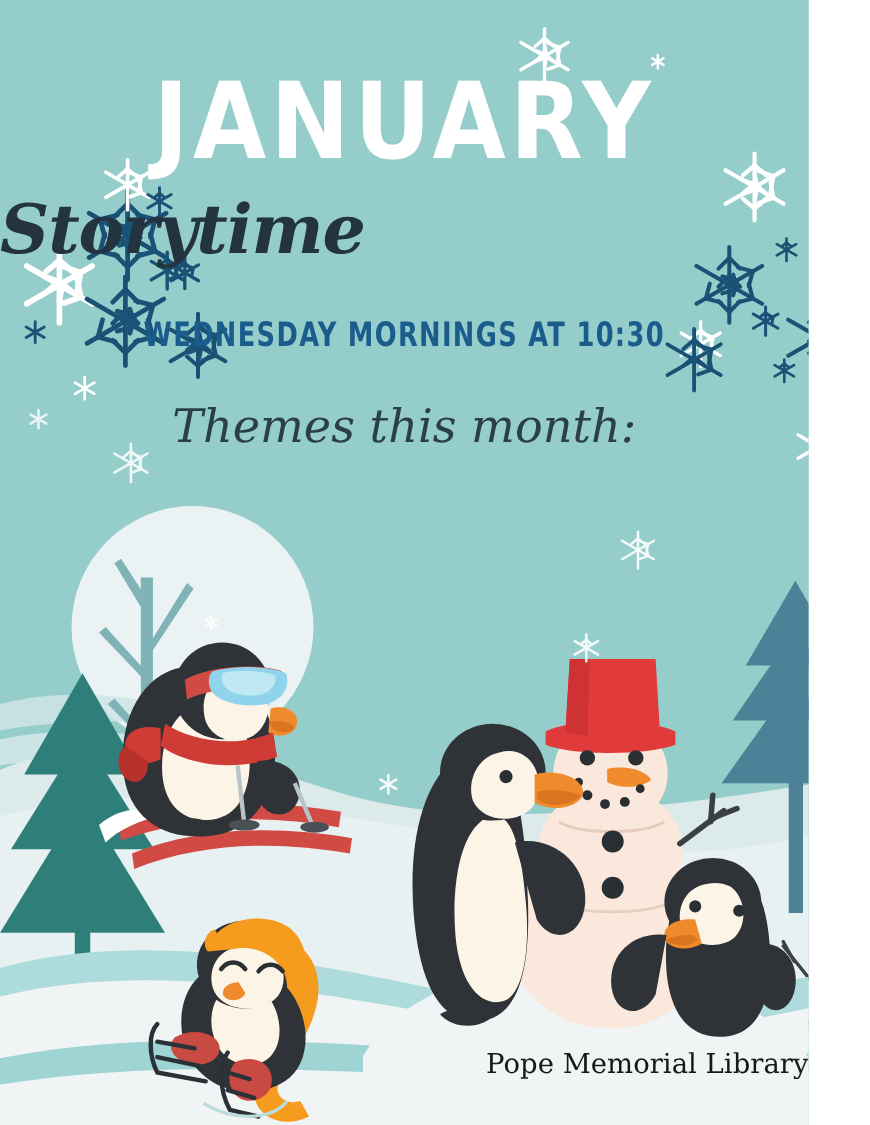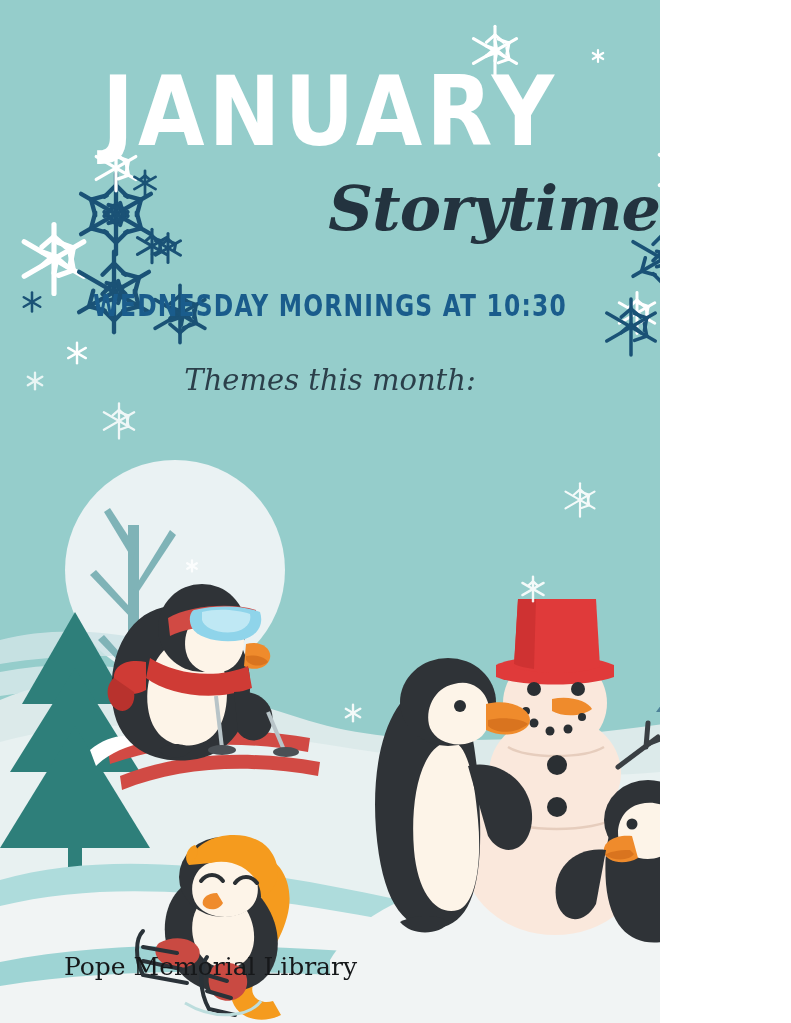--- a/index.html
+++ b/index.html
@@ -1,21 +1,21 @@
 <!DOCTYPE html>
 <html><head>
 <meta charset="utf-8">
 <title>January Storytime Poster</title>
 <style>
   html,body{margin:0;padding:0;background:#ffffff;}
   body{font-family:"Liberation Sans",sans-serif;}
 
   .poster{
     position:relative;
-    width:660px;height:1023px;
+    width:735px;height:1023px;
     overflow:hidden;
     background:#95cdcb;
   }
 
   
   .scene{position:absolute;inset:0;}
   .scene svg{display:block;width:791px;height:1023px;}
 
   
   .flake{position:absolute;transform-origin:50% 50%;pointer-events:none;}
@@ -30,47 +30,46 @@
     font-family:"DejaVu Sans",sans-serif;
     font-weight:bold;
     font-size:86px;
     line-height:1;
     letter-spacing:4px;
     color:#ffffff;
     transform:scaleY(1.12);
   }
   .title-storytime{
     position:absolute;left:0;right:0;top:178px;
-    text-align:right;
+    text-align:left;
     font-family:"DejaVu Serif",serif;
     font-style:italic;
     font-weight:bold;
     font-size:62px;
     line-height:1;
     color:#23333f;
     letter-spacing:-1px;
-    margin-left:28px;
   }
   .subtitle-time{
     position:absolute;left:0;right:0;top:290px;
     text-align:center;
     font-family:"DejaVu Sans Condensed","Liberation Sans Narrow","Liberation Sans",sans-serif;
     font-weight:bold;
     font-size:26px;
     letter-spacing:1.2px;
     color:#1a5c8c;
     transform:scaleY(1.18);
   }
   .themes-heading{
     position:absolute;left:0;right:0;top:363px;
     text-align:center;
     font-family:"DejaVu Serif",serif;
     font-style:italic;
     font-weight:normal;
-    font-size:29px;
+    font-size:42px;
     color:#2b3f4a;
   }
   .themes-list{
     position:absolute;left:0;right:0;top:412px;
     text-align:center;
   }
   .theme-item{
     font-family:"DejaVu Sans",sans-serif;
     font-weight:bold;
     color:#1f3340;
@@ -80,21 +79,21 @@
     transform:scaleY(1.08);
   }
   .theme-item.s1{font-size:28px;}
   .theme-item.s2{font-size:28px;}
   .theme-item.s3{font-size:28px;}
   .theme-item.s4{font-size:28px;margin-bottom:0;}
   .theme-item .l2{display:block;}
 
   .footer-block{
     position:absolute;left:0;right:0;bottom:42px;
-    text-align:left;
+    text-align:right;
     padding-left:64px;
   }
   .footer-line{
     font-family:"DejaVu Serif",serif;
     font-size:25px;
     color:#16181a;
     line-height:1.18;
   }
 </style>
 </head>

